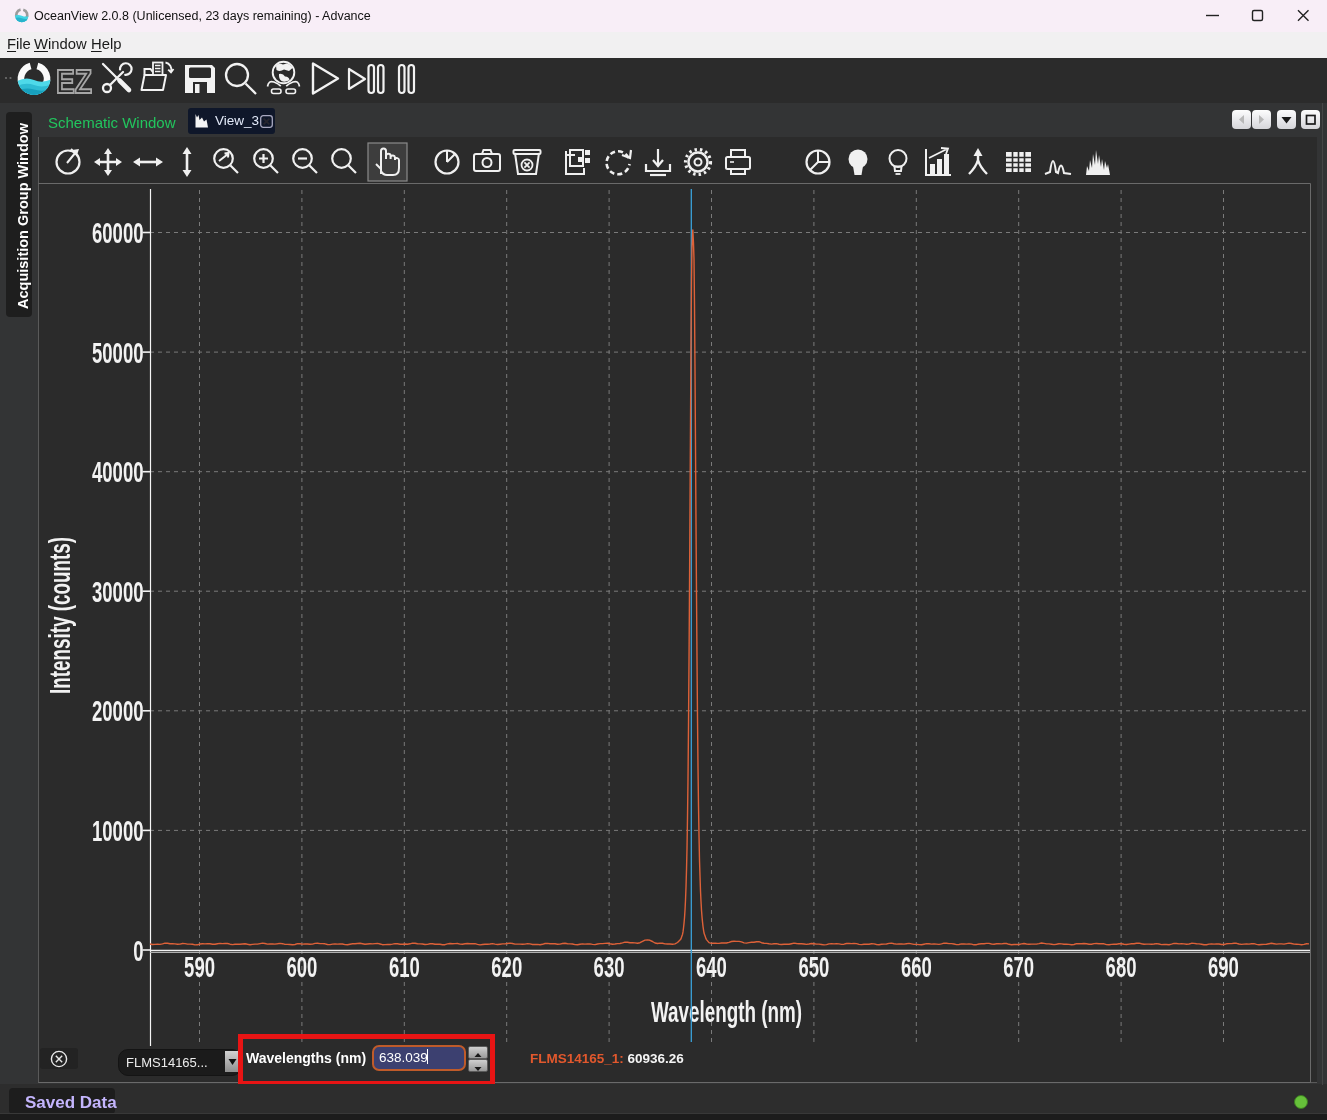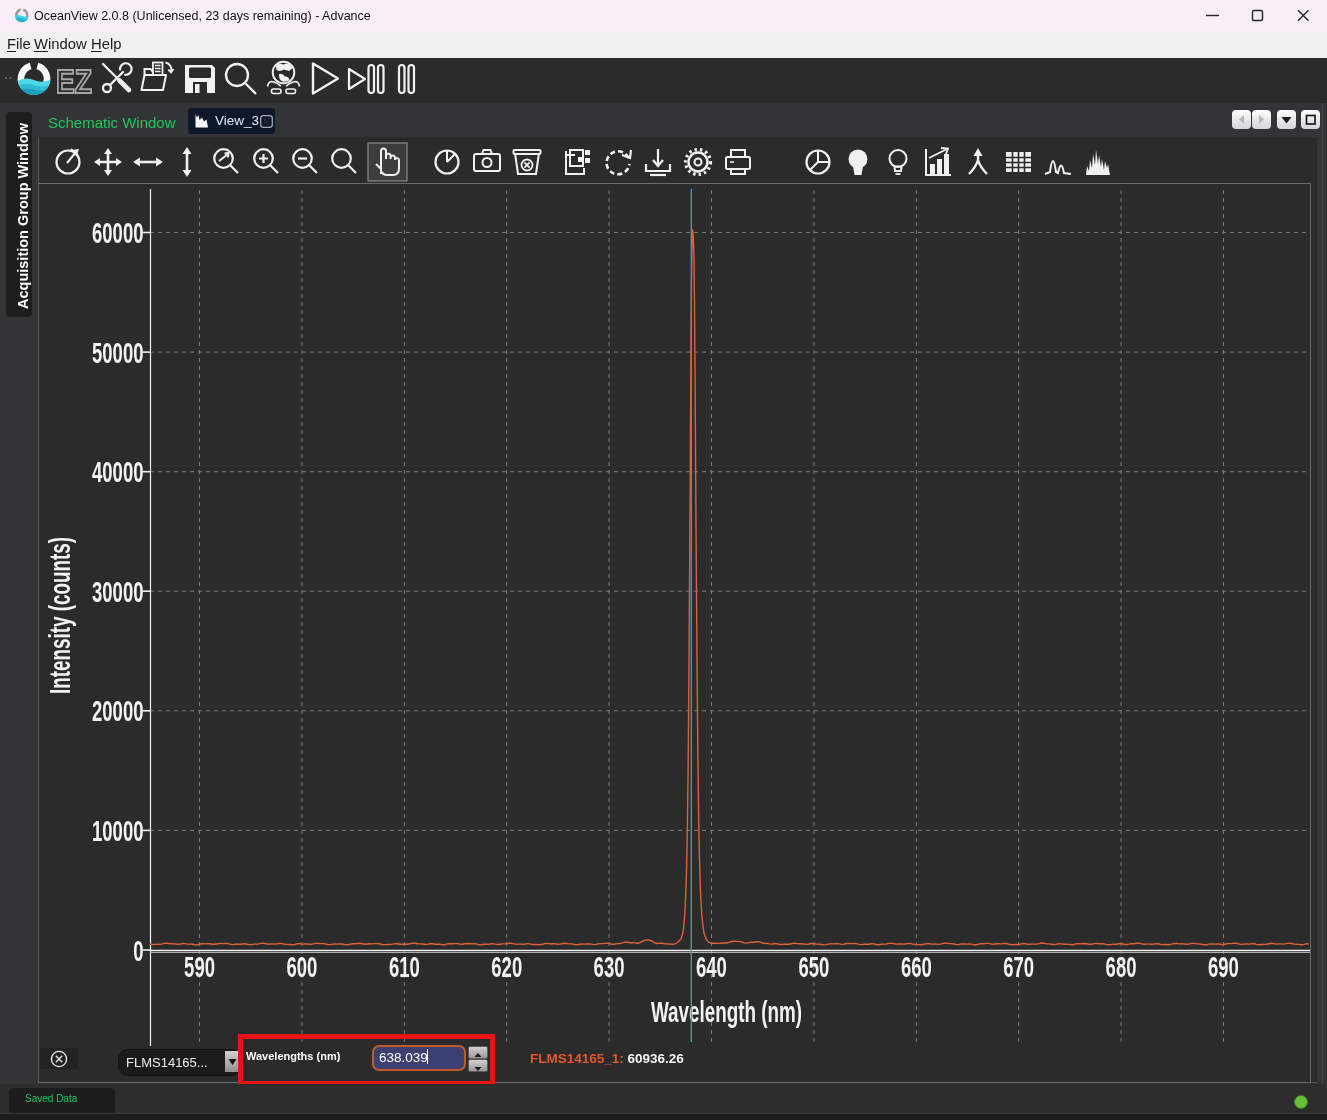--- a/index.html
+++ b/index.html
@@ -25,31 +25,31 @@
   #leftstrip{left:0;top:137px;width:38px;height:983px;background:#333435;}
   #acqtab{left:6px;top:112px;width:26px;height:205px;background:#1e1e1e;border-radius:4px;}
   #acqtext{position:absolute;left:-83px;top:96px;width:200px;transform:rotate(-90deg);
            font-size:14.5px;font-weight:bold;color:#fff;text-align:center;}
   
   #chartpanel{left:38px;top:137px;width:1279px;height:946px;background:#2b2b2b;
               border-left:1px solid #5a5a5a;border-bottom:1px solid #5a5a5a;box-sizing:border-box;}
   
   #statusbar{left:0;top:1084px;width:1327px;height:29px;background:#2d2d2d;}
   #savedtab{left:9px;top:1088px;width:106px;height:26px;background:#1d1d1d;border-radius:4px;}
-  #savedtext{left:25px;top:1093px;font-size:10px;font-weight:normal;color:#22c55e;}
+  #savedtext{left:25px;top:1093px;font-size:17px;font-weight:bold;color:#c4b5fd;}
   #greendot{left:1294px;top:1095px;width:12px;height:12px;border-radius:50%;
             background:#66c13a;border:1px solid #3c7a22;}
   
   #xbtn{left:40px;top:1048px;width:38px;height:21px;background:#232323;border-radius:3px;}
   #combo{left:110px;top:1049px;width:122px;height:25px;background:#1b1b1b;border:1px solid #141414;border-radius:10px;margin-left:8px;}
   #combotext{left:7px;top:5px;font-size:13px;color:#ececec;}
   #comboarrow{position:absolute;right:1px;top:1px;width:15px;height:21px;
               background:linear-gradient(#d2d2d2,#8f8f8f);}
   #redbox{left:238px;top:1034px;width:247px;height:42px;border:5px solid #e81414;}
-  #wvlabel{left:246px;top:1050px;font-size:11px;font-weight:bold;color:#fff;}
+  #wvlabel{left:246px;top:1050px;font-size:14px;font-weight:bold;color:#fff;}
   #wvinput{left:372px;top:1045px;width:90px;height:22px;background:#3c4070;
            border:2px solid #bf5b2a;border-radius:7px;}
   #wvtext{left:5px;top:3px;font-size:13.5px;color:#fff;}
   .spinbtn{position:absolute;left:468px;width:18px;height:11px;
            background:linear-gradient(#cfcfcf,#9a9a9a);border:1px solid #5a5a5a;border-radius:2px;}
   #readout{left:530px;top:1051px;font-size:13.5px;font-weight:bold;color:#e2582d;}
   #readout b{color:#f5f5f5;text-align:right;}
 </style>
 </head>
 <body>

